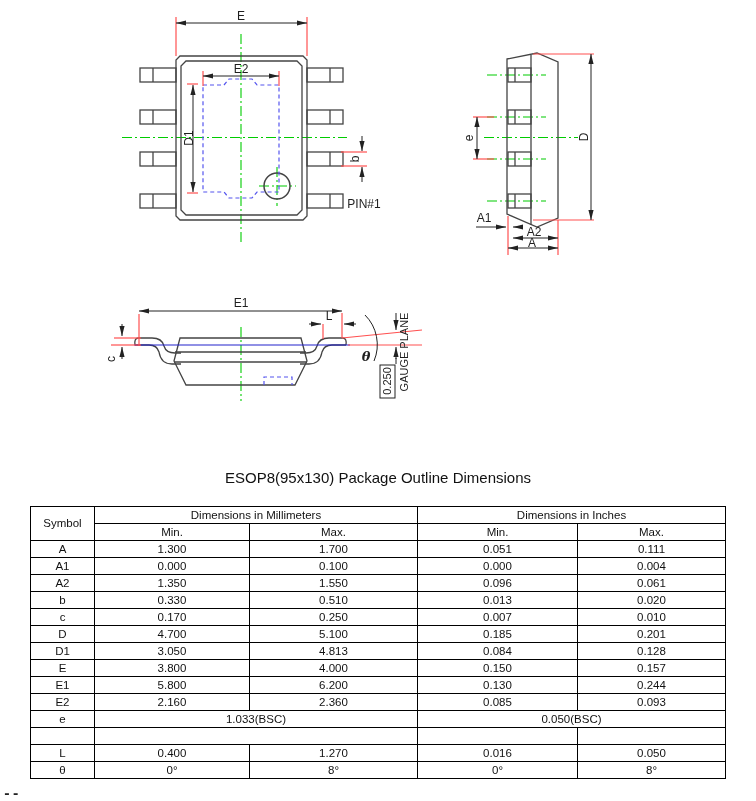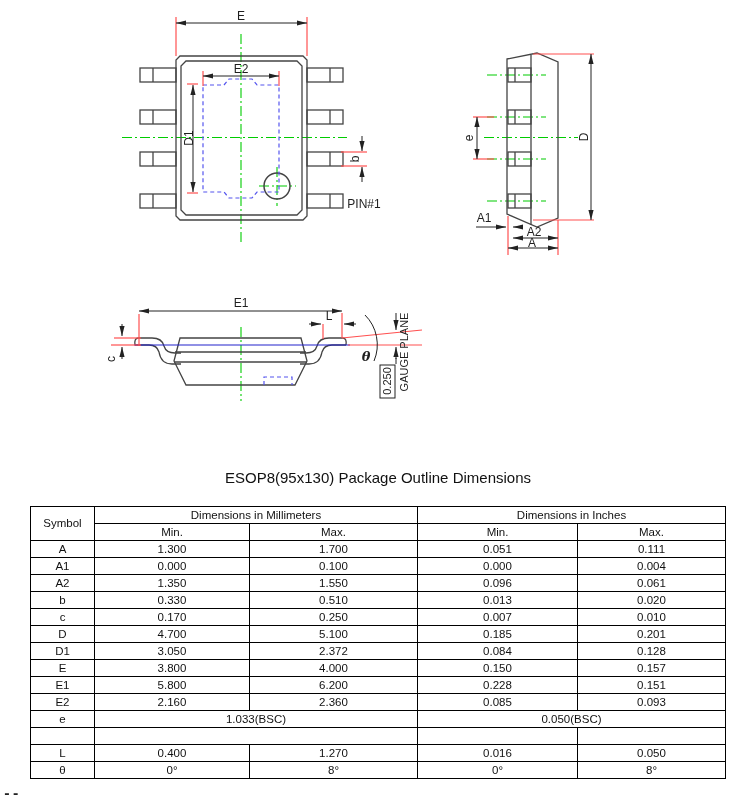--- a/index.html
+++ b/index.html
@@ -251,37 +251,37 @@
         <tr>
           <td>D</td>
           <td>4.700</td>
           <td>5.100</td>
           <td>0.185</td>
           <td>0.201</td>
         </tr>
         <tr>
           <td>D1</td>
           <td>3.050</td>
-          <td>2.372</td>
+          <td>4.813</td>
           <td>0.084</td>
           <td>0.128</td>
         </tr>
         <tr>
           <td>E</td>
           <td>3.800</td>
           <td>4.000</td>
           <td>0.150</td>
           <td>0.157</td>
         </tr>
         <tr>
           <td>E1</td>
           <td>5.800</td>
           <td>6.200</td>
-          <td>0.228</td>
-          <td>0.151</td>
+          <td>0.130</td>
+          <td>0.244</td>
         </tr>
         <tr>
           <td>E2</td>
           <td>2.160</td>
           <td>2.360</td>
           <td>0.085</td>
           <td>0.093</td>
         </tr>
         <tr>
           <td>e</td>

